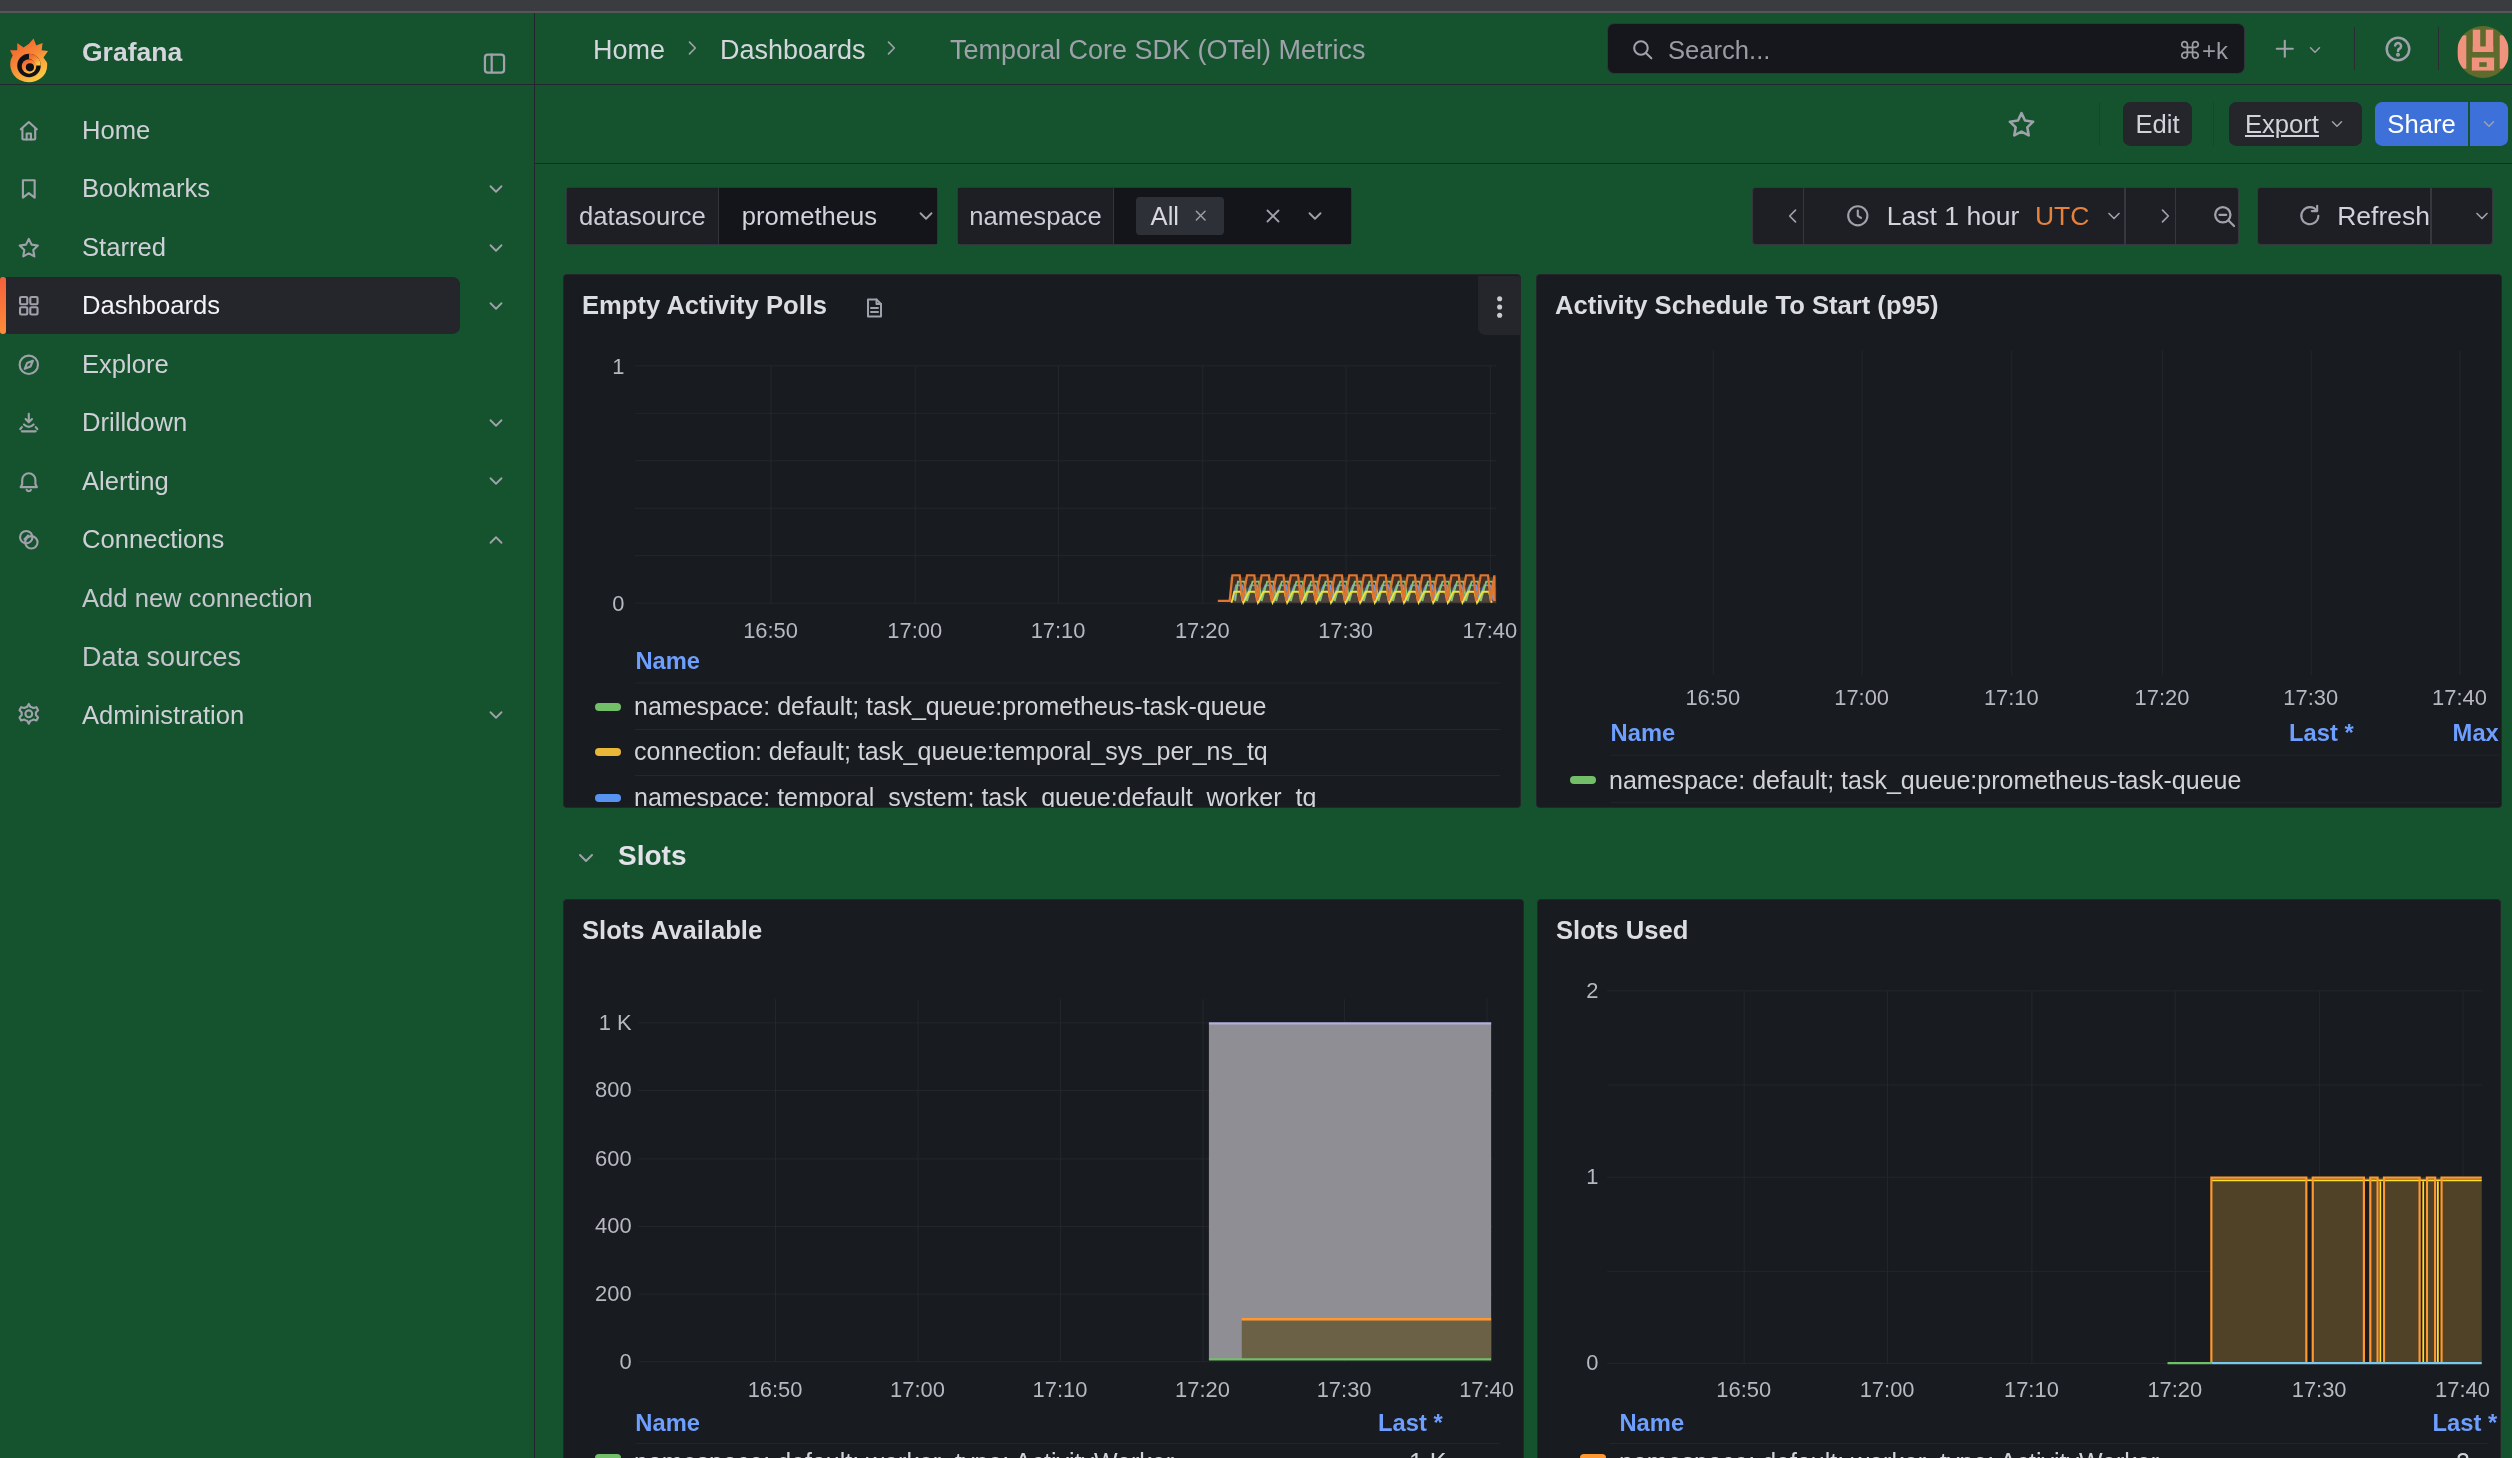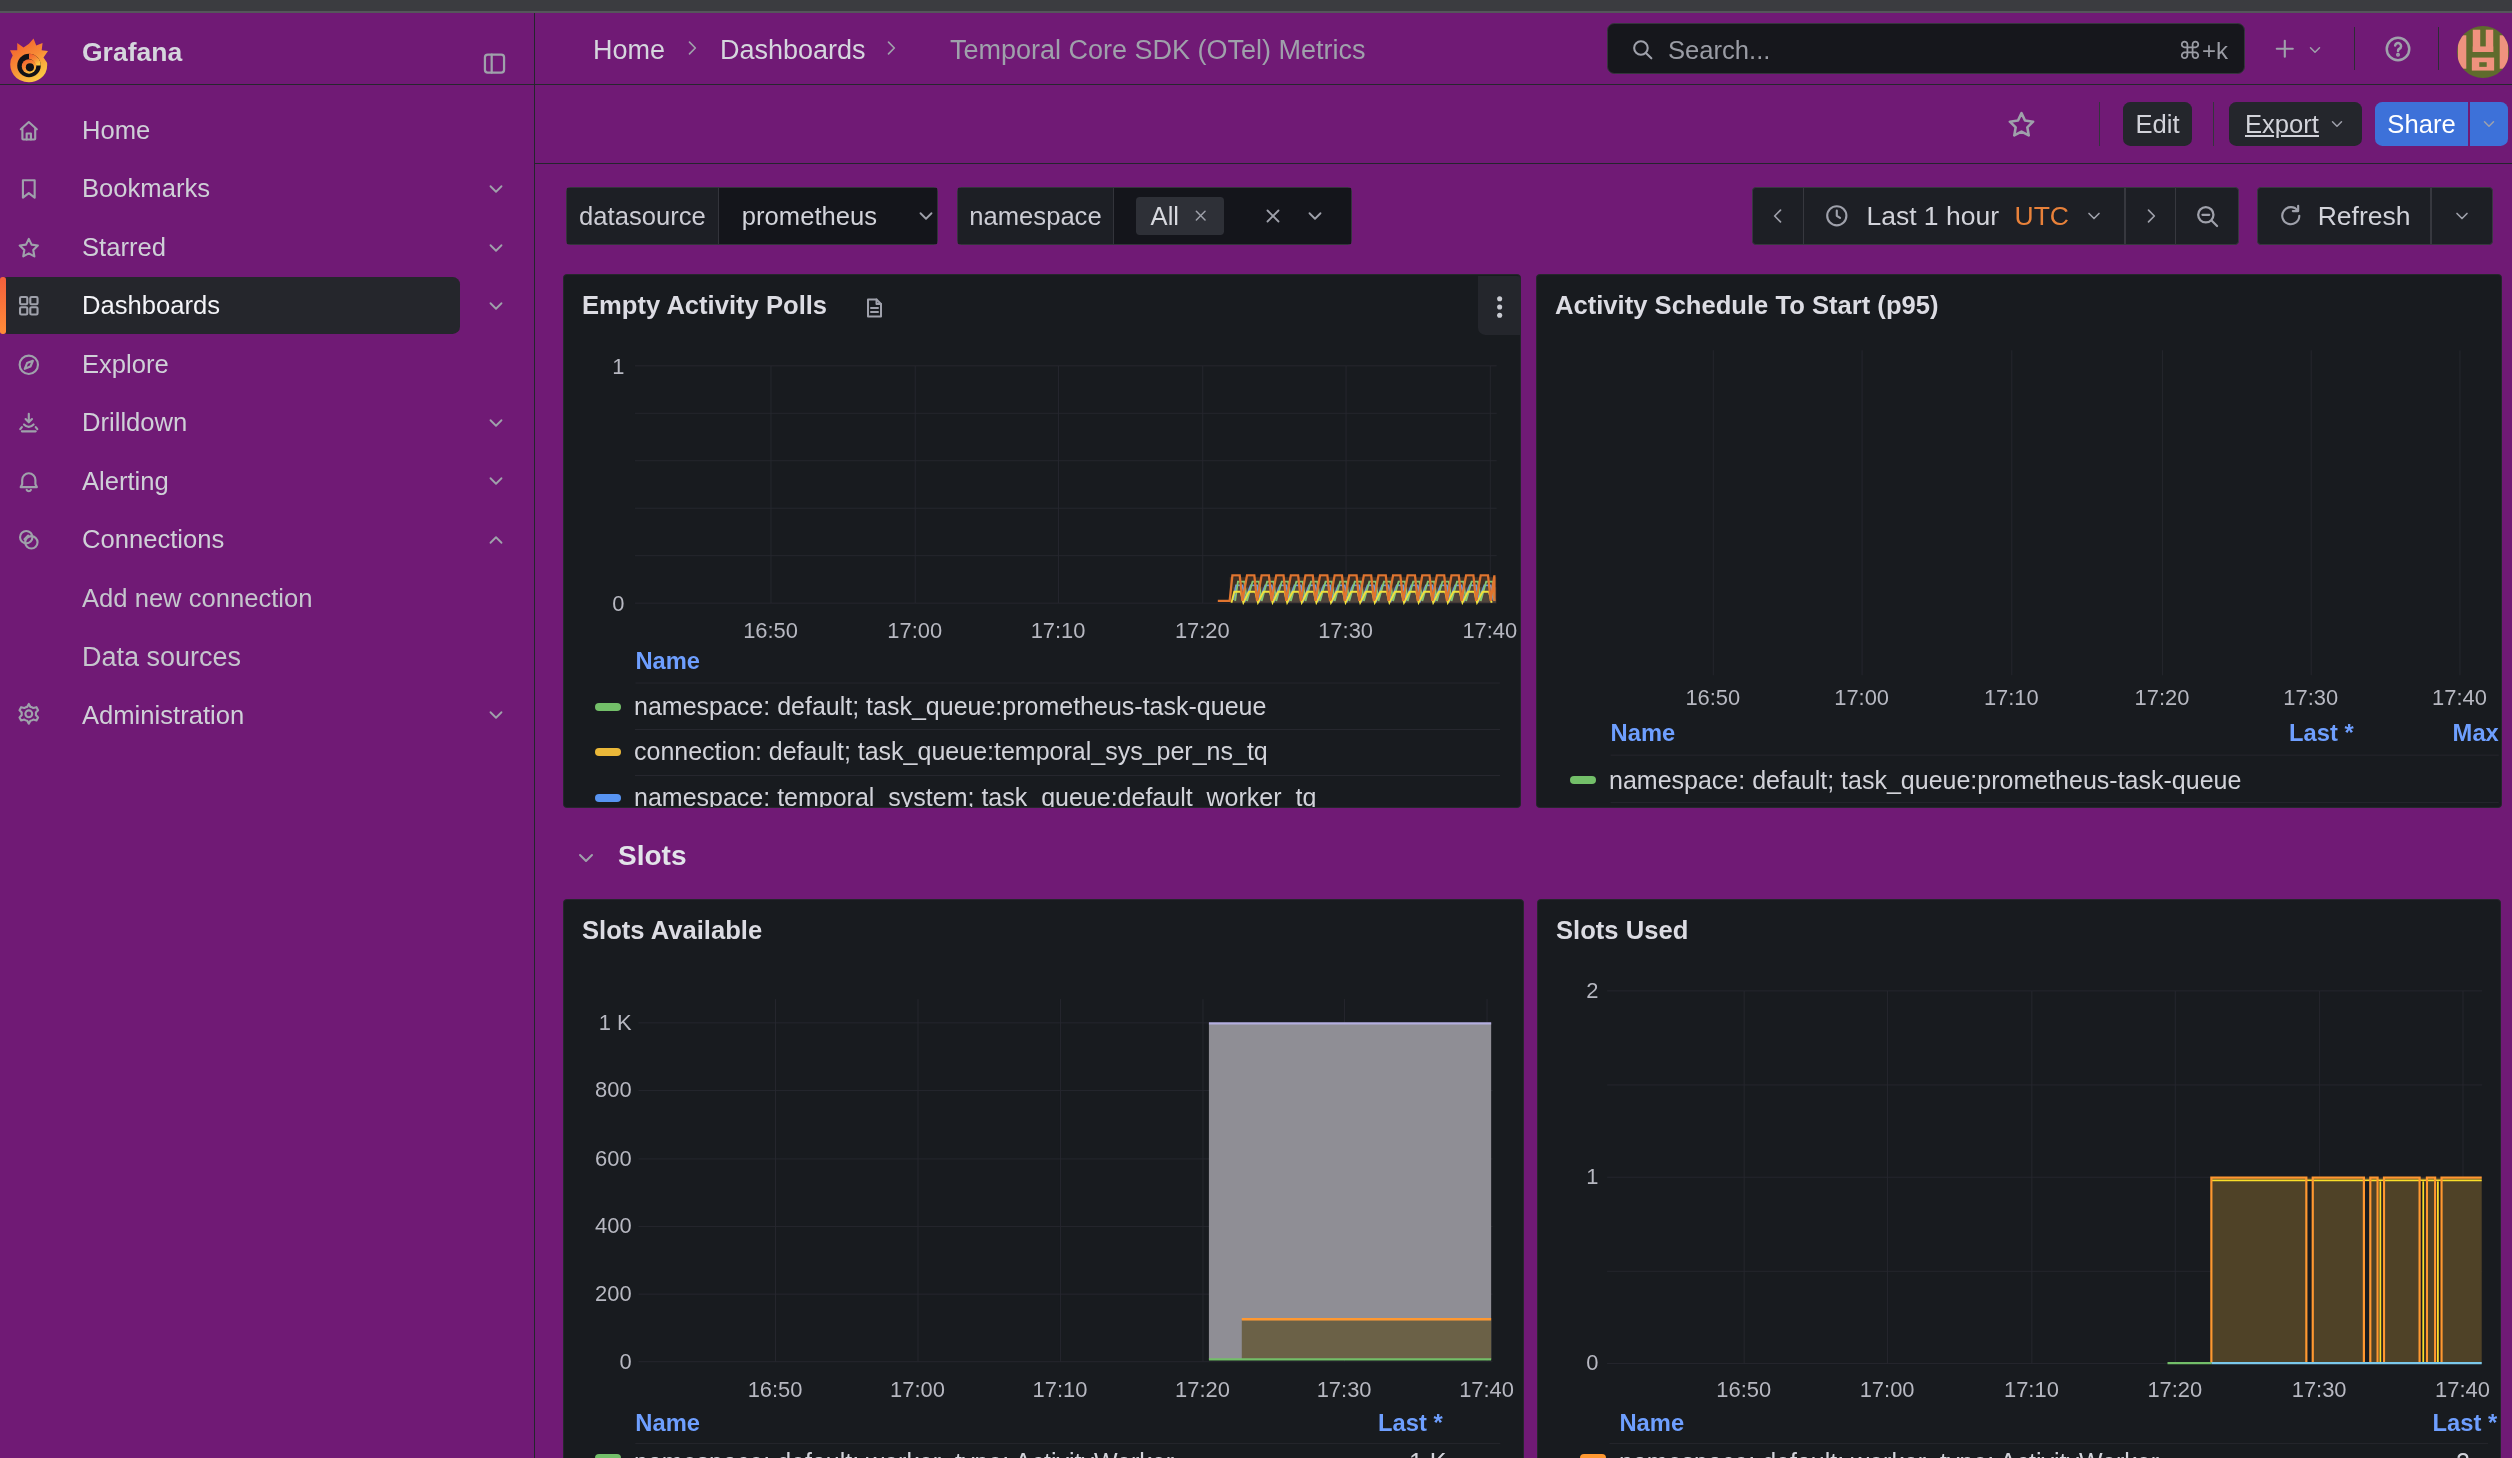--- a/index.html
+++ b/index.html
@@ -1,21 +1,21 @@
 <!DOCTYPE html>
 <html style="font-size:14.6px"><head>
 <meta charset="utf-8">
 <style>
 html,body{margin:0;padding:0;background:#111217;}
-#page{position:relative;width:2512px;height:1458px;overflow:hidden;background:#701a75;
+#page{position:relative;width:2512px;height:1458px;overflow:hidden;background:#14532d;
   font-family:"Liberation Sans",sans-serif;color:#ccccdc;}
 .a{position:absolute;}
 .ic{stroke:#9fa1ab;stroke-width:2;fill:none;stroke-linecap:round;stroke-linejoin:round;}
 .btn{position:absolute;background:#24262c;border-radius:7.3px;display:flex;align-items:center;justify-content:center;font-size:25.6px;color:#d2d3da;font-weight:400;}
-.tbtn{position:absolute;background:#1d1f25;border:0.9px solid #37383f;display:flex;align-items:center;justify-content:center;font-size:26.5px;color:#d2d3da;box-sizing:border-box;}
+.tbtn{position:absolute;background:#1d1f25;border:0.9px solid #37383f;display:flex;align-items:center;justify-content:flex-end;font-size:26.5px;color:#d2d3da;box-sizing:border-box;}
 .vdiv{position:absolute;width:0.9px;background:#34353c;}
 .panel{position:absolute;background:#181b1f;border:0.9px solid #25262c;border-radius:3.7px;box-sizing:border-box;overflow:hidden;}
 .ptitle{position:absolute;font-size:25.6px;font-weight:700;color:#dcdce3;letter-spacing:0;}
 .legtxt{font-size:25px;color:#d2d3da;}
 .pill{position:absolute;width:25.6px;height:8.2px;border-radius:4.6px;}
 svg{display:block}
 text{font-family:"Liberation Sans",sans-serif;}
 </style>
 </head>
 <body>

